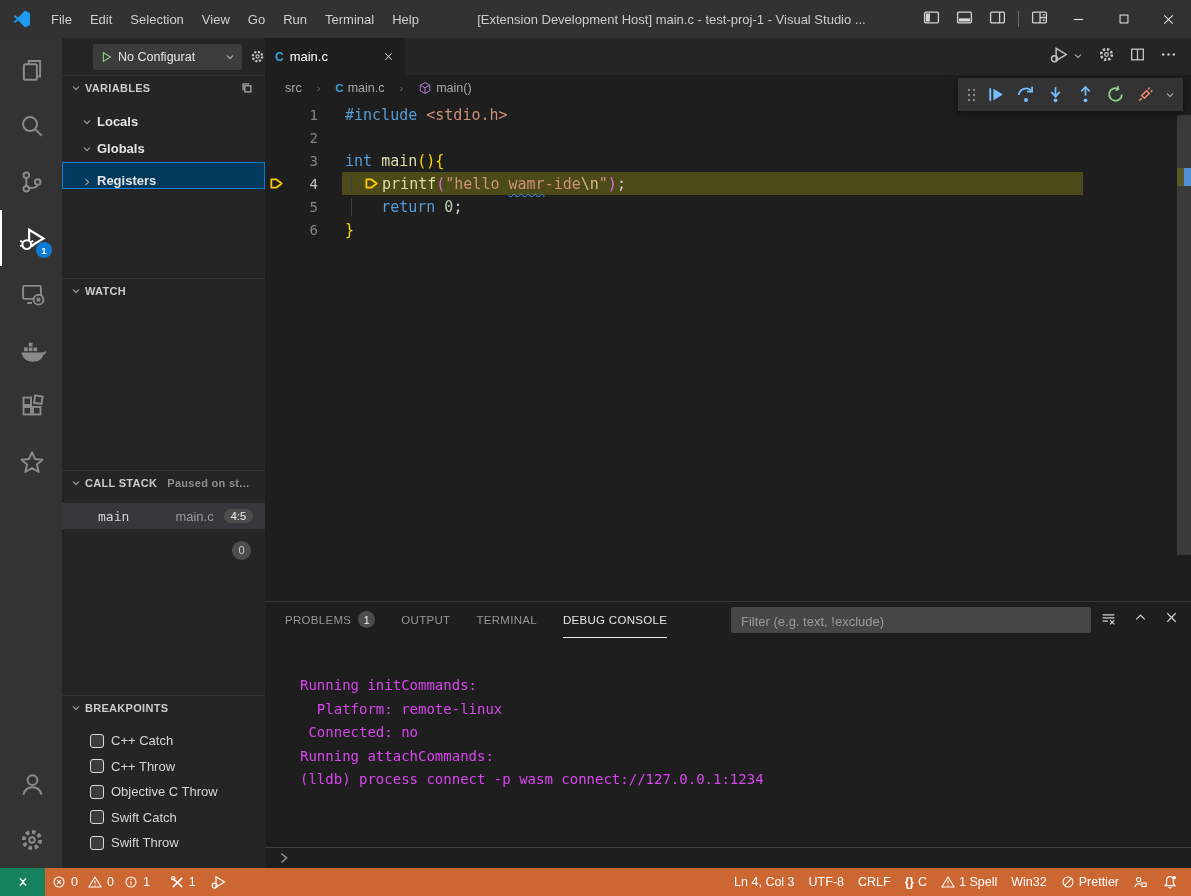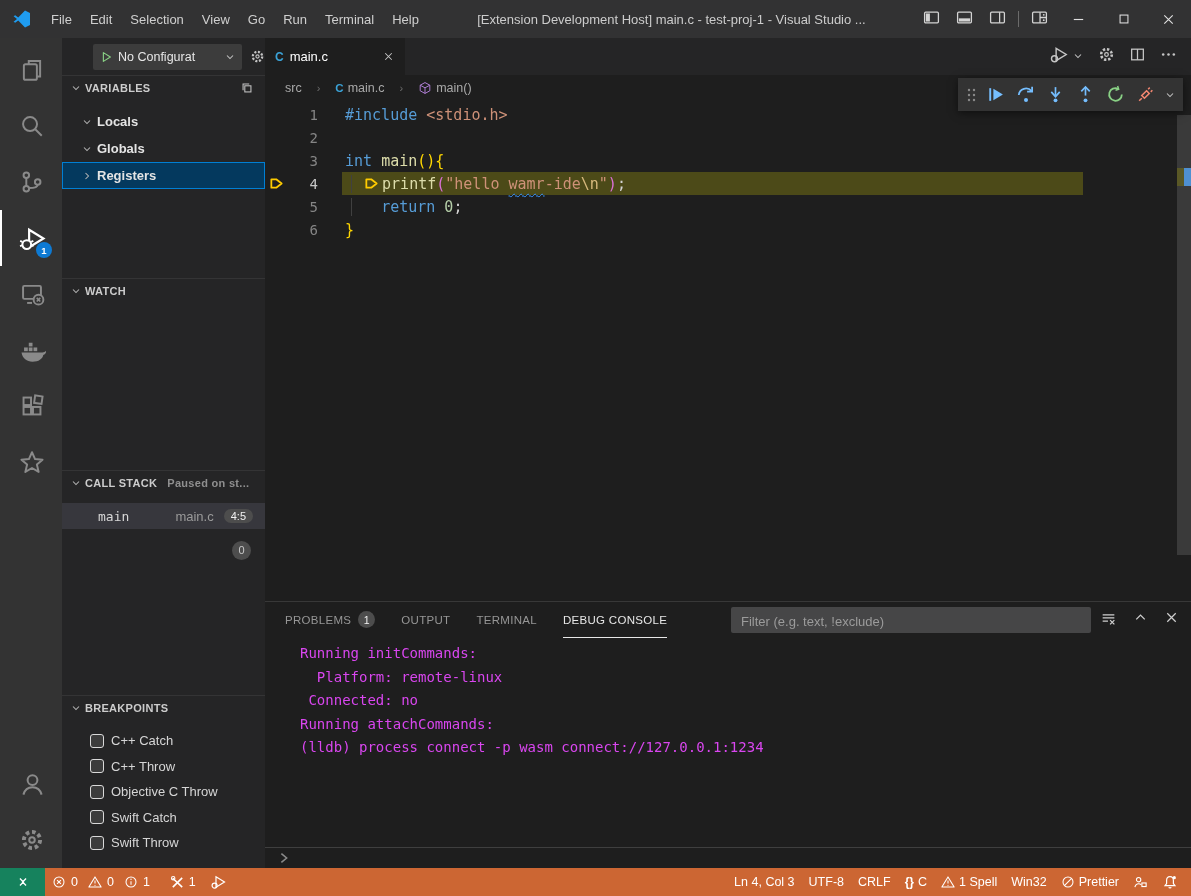--- a/index.html
+++ b/index.html
@@ -34,21 +34,21 @@
   .run-dropdown{width:150px;height:26px;background:#3c3c3c;display:flex;align-items:center;padding:0 6px;box-sizing:border-box;border-radius:2px;}
   .run-dropdown .lbl{flex:1;color:#e7e7e7;font-size:12.5px;white-space:nowrap;overflow:hidden;margin-left:5px;}
   .run-gear{margin-left:8px;color:#c5c5c5;}
   .sec{border-top:1px solid rgba(255,255,255,.07);display:flex;flex-direction:column;gap:8px;}
   .sec-header{height:24px;display:flex;align-items:center;padding:0 8px;font-size:11px;font-weight:700;color:#cccccc;letter-spacing:.3px;}
   .sec-header .icon{margin-right:3px;color:#b6b6b6;}
   .sec-header .hdr-note{margin-left:10px;font-weight:700;font-size:11px;color:#8f8f8f;}
   .sec-header .hdr-action{margin-left:auto;color:#c5c5c5;}
   .tree-row{height:27px;display:flex;align-items:center;padding-left:18px;color:#e4e4e4;font-weight:700;box-sizing:border-box;border:1px solid transparent;}
   .tree-row .icon{margin-right:4px;color:#b6b6b6;}
-  .tree-row.selected{background:#04395e;border:1px solid #007fd4;}
+  .tree-row.selected{background:#04395e;border:1px solid #007fd4;align-items:flex-end;}
   .stack-frame{height:26px;display:flex;align-items:center;background:#37373d;padding:0 12px 0 36px;}
   .stack-frame .fn{color:#d8d8d8;}
   .stack-frame .file{color:#9a9a9a;margin-left:auto;margin-right:10px;}
   .pill{background:#4d4d4d;color:#f2f2f2;border-radius:9px;font-size:11px;padding:1px 7px;}
   .thread-row{height:26px;display:flex;align-items:center;justify-content:flex-end;padding-right:14px;}
   .round-badge{background:#4d4d4d;color:#c9c9c9;border-radius:50%;width:19px;height:19px;font-size:11px;display:flex;align-items:center;justify-content:center;}
   .bp-row{height:25.5px;display:flex;align-items:center;padding-left:28px;color:#d6d6d6;font-weight:400;}
   .bp-box{width:14px;height:14px;border:1px solid #d9d9d9;background:#3c3c3c;border-radius:3px;margin-right:7px;box-sizing:border-box;}
 
   
@@ -81,21 +81,21 @@
   .debug-toolbar{position:absolute;top:40px;right:8px;height:33px;background:#333333;box-shadow:0 2px 8px rgba(0,0,0,.5);display:flex;align-items:center;padding:0 5px;gap:3px;z-index:6;}
   .dt-btn{width:27px;height:29px;display:flex;align-items:center;justify-content:center;}
   .dt-grip{width:16px;height:29px;display:flex;align-items:center;justify-content:center;color:#8a8a8a;}
   .dt-chev{color:#c5c5c5;width:16px;display:flex;justify-content:center;}
 
   .ed-scrollbar{position:absolute;right:0;top:77px;width:14px;height:440px;background:#3a3a3a;z-index:4;}
   .ovr-current{position:absolute;right:7px;top:130px;width:7px;height:18px;background:#5a5826;z-index:5;}
   .ovr-info{position:absolute;right:0;top:130px;width:7px;height:18px;background:#4f90d1;z-index:5;}
 
   
-  .panel{height:266px;border-top:1px solid #383838;display:flex;flex-direction:column;position:relative;}
+  .panel{height:266px;border-top:1px solid #383838;display:flex;flex-direction:column;position:relative;gap:32px;}
   .panel-tabs{height:36px;display:flex;align-items:center;padding-left:20px;gap:26px;font-size:11.5px;color:#969696;letter-spacing:.3px;}
   .ptab{display:flex;align-items:center;gap:7px;height:35px;box-sizing:border-box;border-bottom:1px solid transparent;}
   .ptab.active{color:#e7e7e7;border-bottom:1px solid #e7e7e7;}
   .ptab .pill{font-size:10.5px;background:#4d4d4d;border-radius:50%;width:17px;height:17px;padding:0;display:flex;align-items:center;justify-content:center;}
   .panel-filter{position:absolute;left:466px;top:5px;width:360px;height:26px;background:#464647;border-radius:2px;box-sizing:border-box;padding:0 8px;}
   .panel-filter input{width:100%;height:100%;background:transparent;border:0;outline:0;color:#dddddd;font-size:13px;font-family:"Liberation Sans",sans-serif;}
   .panel-filter input::placeholder{color:#9b9b9b;}
   .panel-actions{position:absolute;right:12px;top:8px;display:flex;gap:16px;color:#cfcfcf;}
   .console{flex:1;padding:4px 0 0 35px;font-family:"DejaVu Sans Mono","Liberation Mono",monospace;font-size:14px;line-height:23.5px;color:#d946ef;white-space:pre;overflow:hidden;}
   .console-input{height:20px;border-top:1px solid #3f3f3f;display:flex;align-items:center;padding-left:12px;color:#8a8a8a;}

